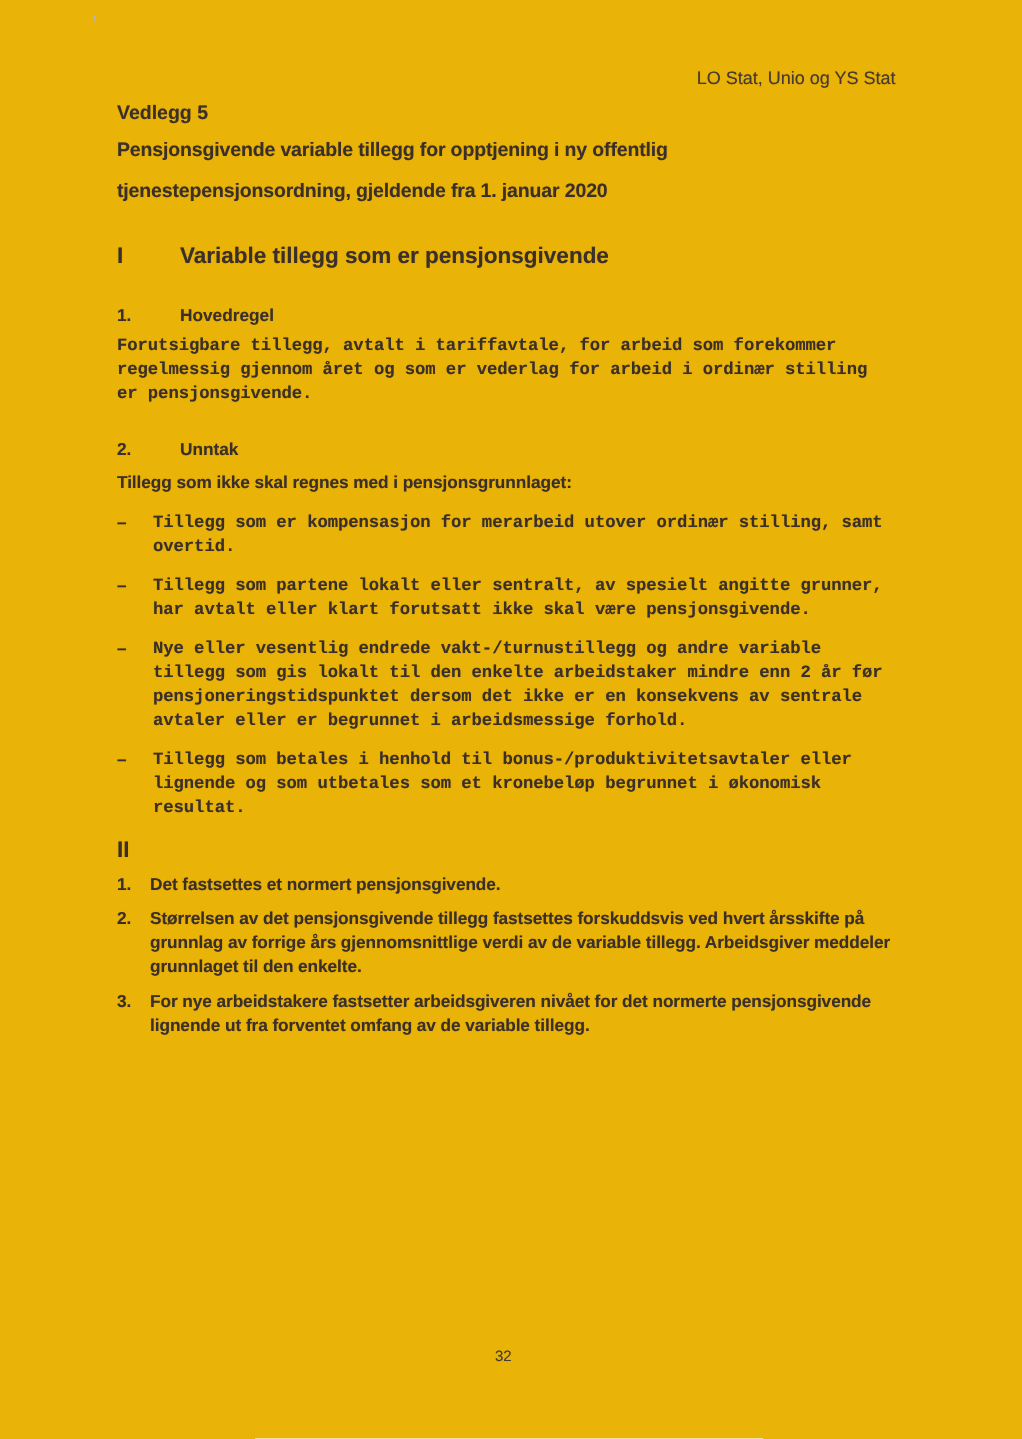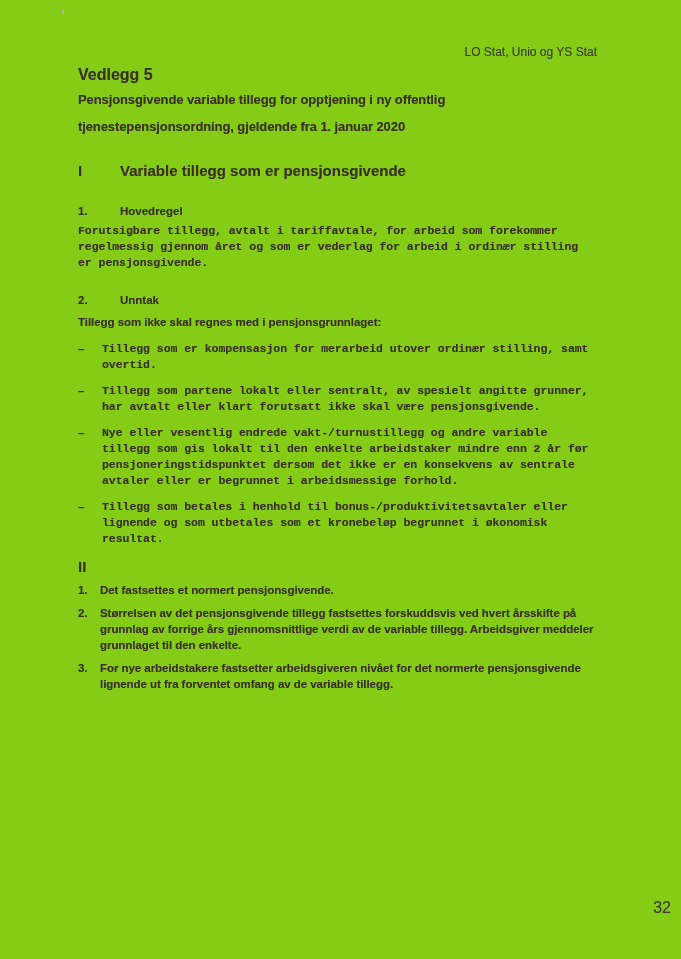--- a/index.html
+++ b/index.html
@@ -12,21 +12,21 @@
   body {
     font-family: "Liberation Sans", sans-serif;
     color: #3b3029;
     -webkit-font-smoothing: antialiased;
   }
 
   .page {
     position: relative;
     width: 681px;
     height: 959px;
-    background: #84cc16;
+    background: #eab308;
     overflow: hidden;
     padding: 0 84px 0 78px;
     text-shadow: 0 0 0.5px rgba(59, 48, 41, 0.45);
   }
 
   
   .scan-speck {
     position: absolute;
     left: 62px;
     top: 10px;
@@ -39,21 +39,21 @@
     margin-top: 41px;
     text-align: right;
     font-size: 12px;
     font-weight: 400;
     line-height: 23px;
     color: #463b33;
   }
 
   .attachment-label {
     margin-top: 4px;
-    font-size: 16px;
+    font-size: 13px;
     font-weight: 700;
     line-height: 14px;
   }
 
   .doc-title {
     margin-top: 4px;
     font-size: 13px;
     font-weight: 700;
     line-height: 27px;
     letter-spacing: -0.1px;
@@ -122,22 +122,22 @@
   .num-list .item-number {
     flex: 0 0 22px;
   }
   .num-list .item-text { flex: 1; }
 
   .page-footer {
     position: absolute;
     left: 0;
     right: 10px;
     top: 899px;
-    text-align: right;
-    font-size: 16px;
+    text-align: center;
+    font-size: 10px;
     font-weight: 400;
     color: #473c34;
   }
 </style>
 </head>
 <body>
 
 <div class="page">
 
   <div class="scan-speck"></div>

